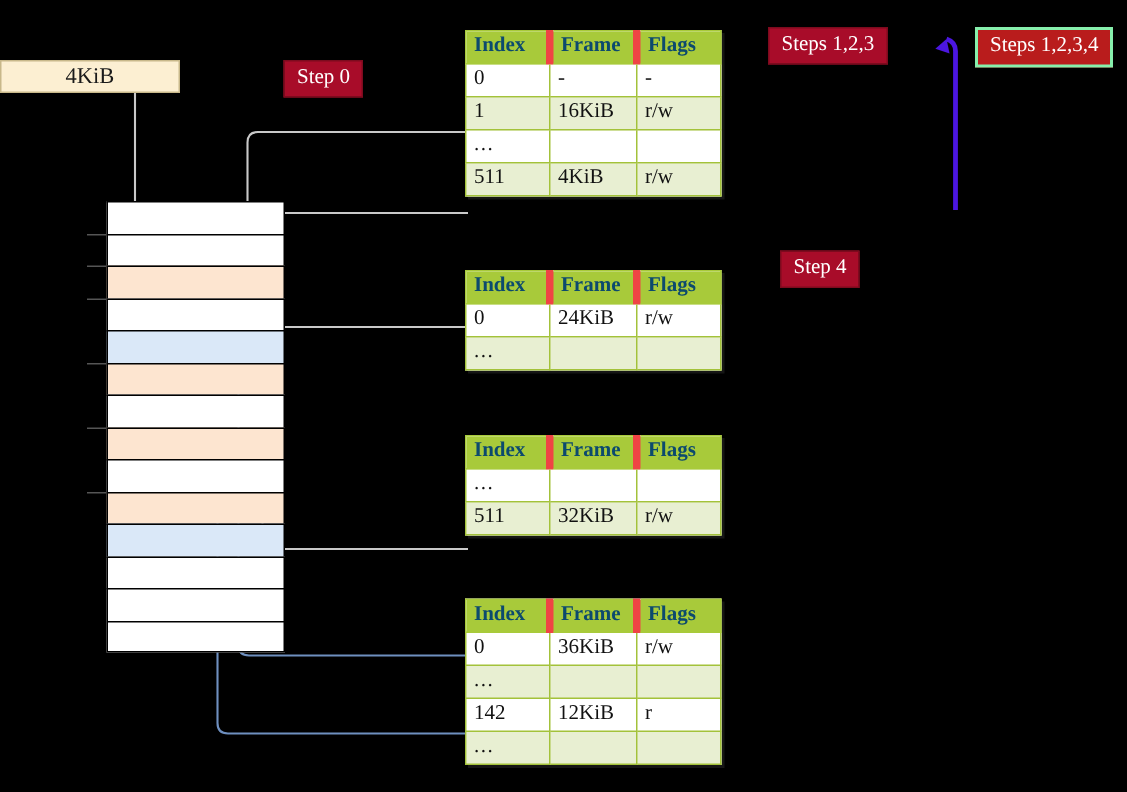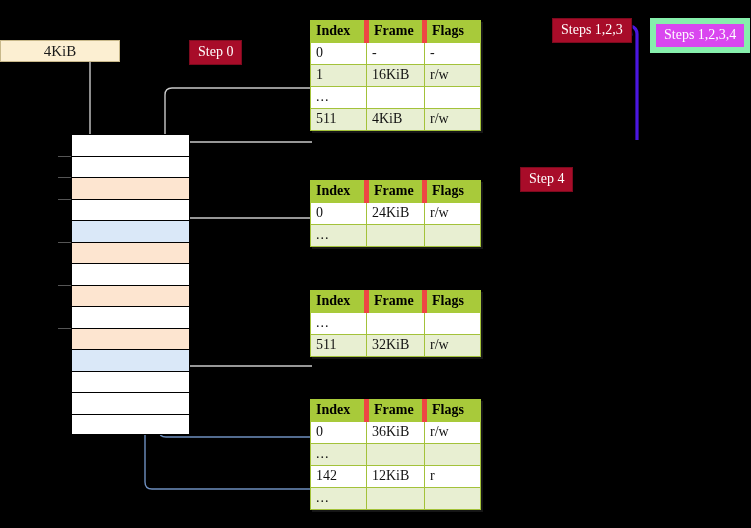--- a/index.html
+++ b/index.html
@@ -57,26 +57,26 @@
     box-sizing: border-box;
     white-space: nowrap;
     text-align: center;
   }
   .badge-red {
     background: #A80C29;
     border: 1px solid #7d0a1e;
     box-shadow: 1px 1px 0 rgba(0,0,0,0.6);
   }
   .badge-blue {
-    background: #d946ef;
-    border: 6px solid #86efac;
+    background: #b91c1c;
+    border: 2px solid #86efac;
     box-shadow: 1px 1px 0 rgba(0,0,0,0.6);
   }
   #badge-step0   { left: 189px; top: 40px; text-align: right; }
-  #badge-step123 { left: 512px; top: 18px; margin-left: 40px; }
+  #badge-step123 { left: 512px; top: 18px; }
   #badge-step4   { left: 520px; top: 167px; }
   #badge-step1234{ left: 650px; top: 18px; }
 
   
   #memory {
     position: absolute;
     left: 71px;
     top: 134px;
     width: 119px;
     height: 281px;
@@ -118,21 +118,21 @@
     padding: 2px 5px 3px 5px;
     text-align: left;
     vertical-align: middle;
     height: 19px;
     box-sizing: border-box;
     color: #111111;
     font-family: "Liberation Serif", "DejaVu Serif", serif;
   }
   .ptable th {
     background: #A8CA3A;
-    color: #000000;
+    color: #0c4a6e;
     font-weight: bold;
     border-color: #A8CA3A;
     height: 22px;
   }
   .ptable th + th { border-left: 5px solid #ef4444; }
   .ptable .c-index { width: 56px; }
   .ptable .c-frame { width: 58px; }
   .ptable .c-flags { width: 56px; }
   .ptable tr.odd  td { background: #FFFFFF; }
   .ptable tr.even td { background: #E8EFD2; }

